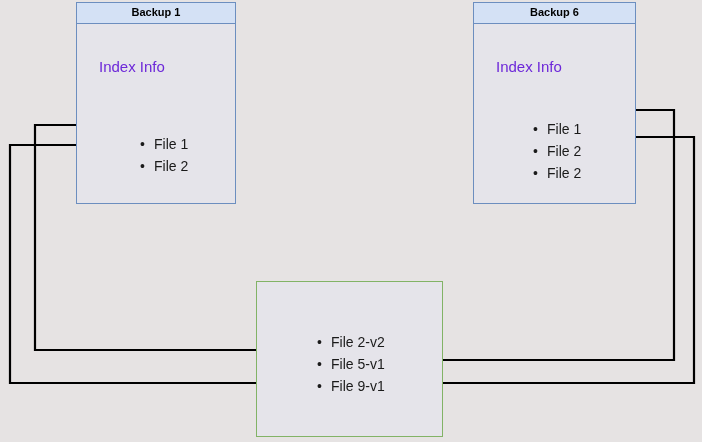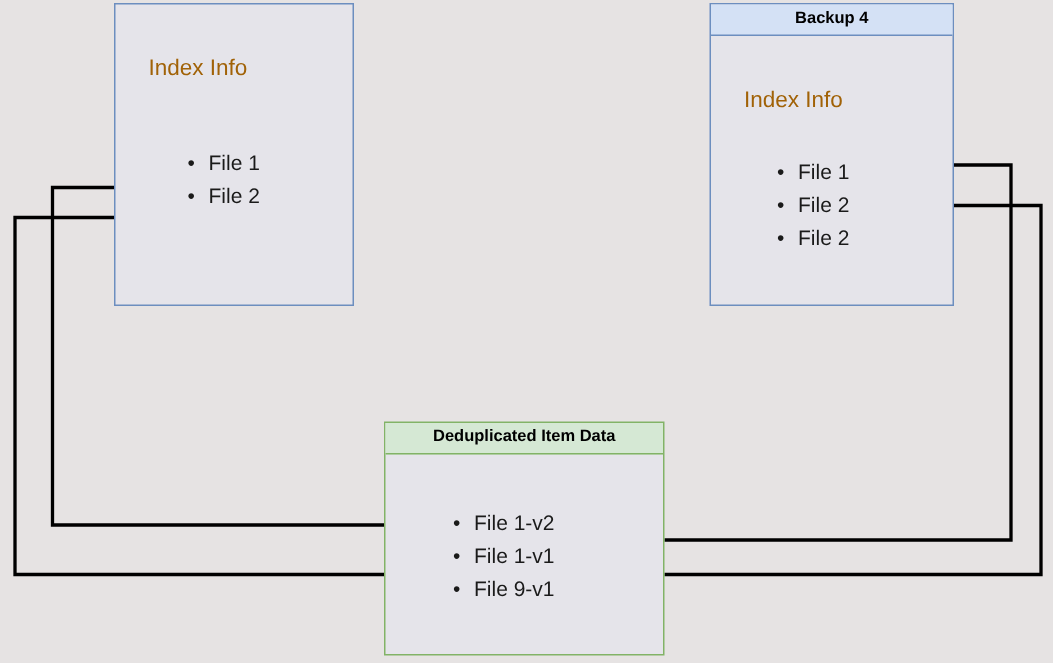--- a/index.html
+++ b/index.html
@@ -60,27 +60,27 @@
   .node-body {
     position: relative;
     height: calc(100% - 21px);
   }
 
   .index-label {
     position: absolute;
     left: 22px;
     top: 34px;
     font-size: 15px;
-    color: #a16207;
+    color: #6d28d9;
     white-space: nowrap;
   }
 
   .file-list {
     position: absolute;
-    margin: 0;
+    margin: 15px;
     padding: 0;
     list-style: none;
   }
   .file-list li {
     font-size: 14px;
     color: #1a1a1a;
     line-height: 22px;
     height: 22px;
     white-space: nowrap;
     position: relative;
@@ -122,45 +122,45 @@
     <path d="M121,125 L35,125 L35,350 L299,350" fill="none" stroke="#000000" stroke-width="2.2" stroke-linecap="square" stroke-linejoin="miter" marker-end="url(#arrowR)"></path>
 
     <path d="M119,145 L10,145 L10,383 L299,383" fill="none" stroke="#000000" stroke-width="2.2" stroke-linecap="square" stroke-linejoin="miter" marker-end="url(#arrowR)"></path>
 
     <path d="M594,110 L674,110 L674,360 L392,360" fill="none" stroke="#000000" stroke-width="2.2" stroke-linecap="square" stroke-linejoin="miter" marker-end="url(#arrowL)"></path>
 
     <path d="M593,137 L694,137 L694,383 L392,383" fill="none" stroke="#000000" stroke-width="2.2" stroke-linecap="square" stroke-linejoin="miter" marker-end="url(#arrowL)"></path>
   </svg>
 
   <div class="node" id="backup1">
+    <div class="node-header">Backup 1</div>
     <div class="node-body">
       <div class="index-label">Index Info</div>
       <ul class="file-list">
         <li>File 1</li>
         <li>File 2</li>
       </ul>
     </div>
   </div>
 
   <div class="node" id="backup2">
-    <div class="node-header">Backup 4</div>
+    <div class="node-header">Backup 6</div>
     <div class="node-body">
       <div class="index-label">Index Info</div>
       <ul class="file-list">
         <li>File 1</li>
         <li>File 2</li>
         <li>File 2</li>
       </ul>
     </div>
   </div>
 
   <div class="node green" id="dedup">
-    <div class="node-header">Deduplicated Item Data</div>
     <div class="node-body">
       <ul class="file-list">
-        <li>File 1-v2</li>
-        <li>File 1-v1</li>
+        <li>File 2-v2</li>
+        <li>File 5-v1</li>
         <li>File 9-v1</li>
       </ul>
     </div>
   </div>
 
 </div>
 
 </body></html>

